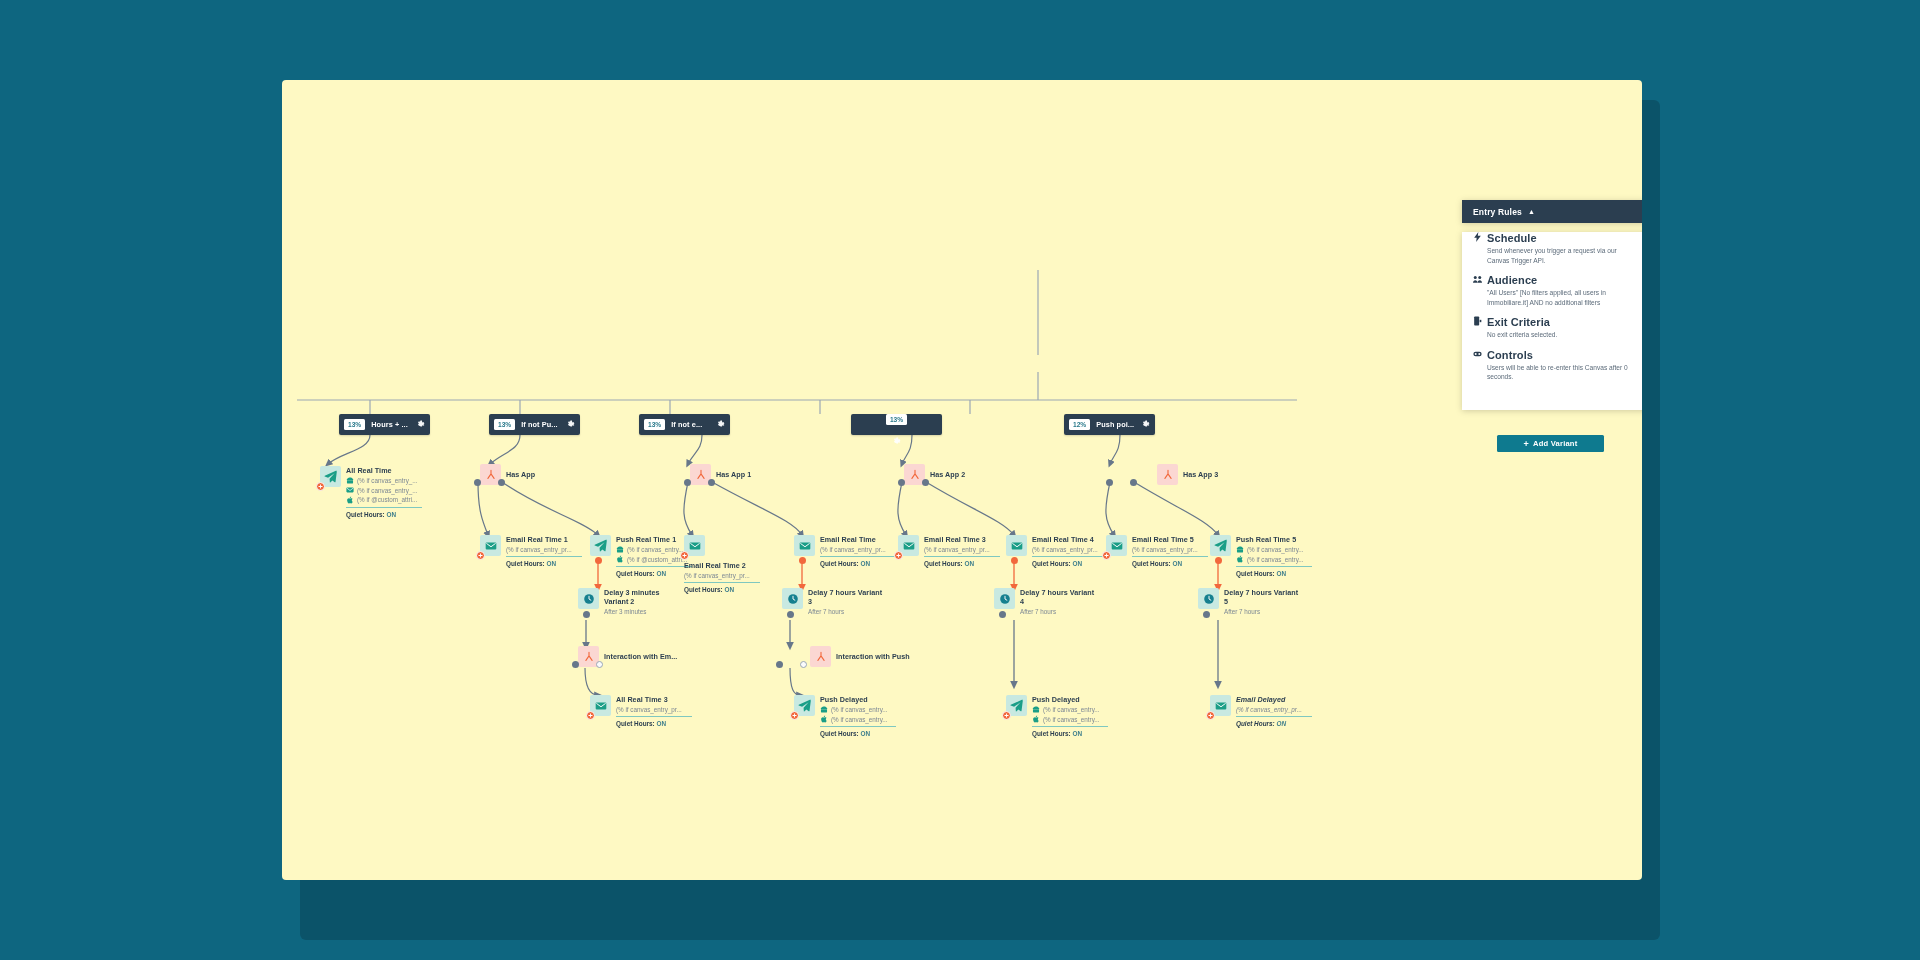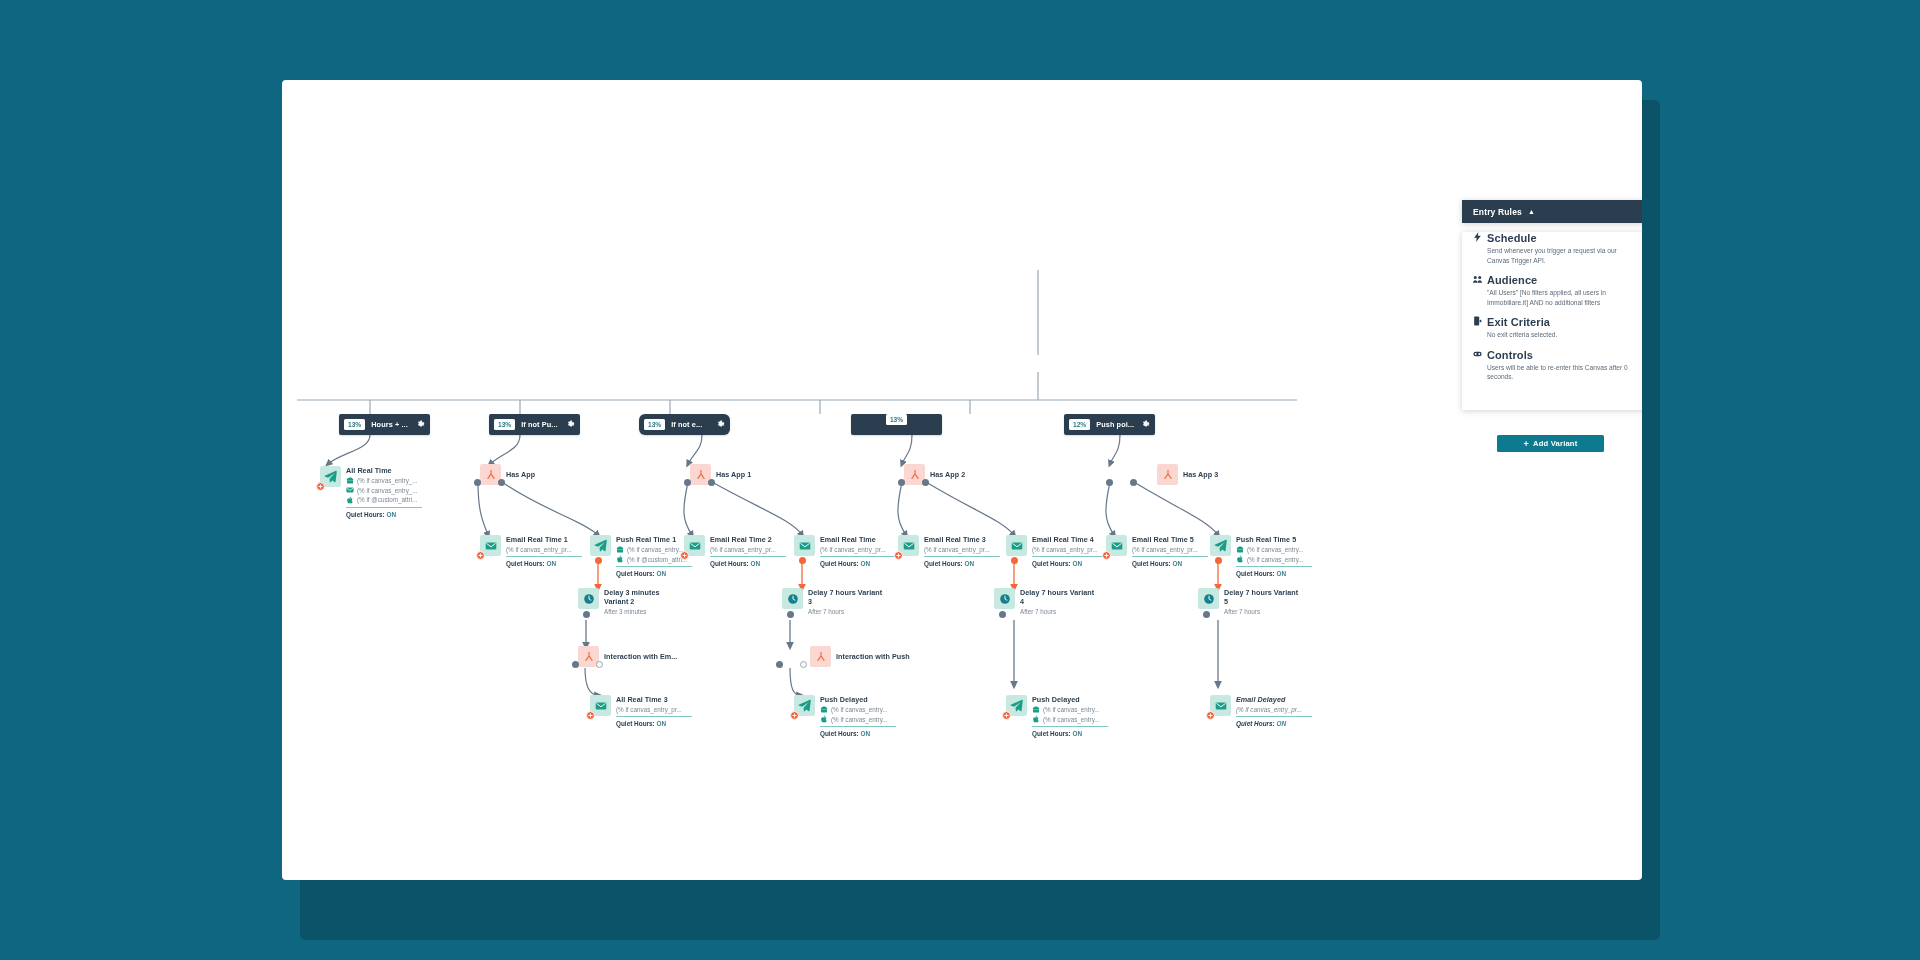--- a/index.html
+++ b/index.html
@@ -14,21 +14,21 @@
   
   .window-shadow {
     position: absolute; left: 300px; top: 100px;
     width: 1360px; height: 840px;
     background: rgba(0,0,0,0.18);
     border-radius: 6px;
   }
   .window {
     position: absolute; left: 282px; top: 80px;
     width: 1360px; height: 800px;
-    background: #ffffff;
+    background: #fef9c3;
     border-radius: 4px;
     overflow: hidden;
   }
   .canvas-area { position: absolute; inset: 0; }
 
   
   .entry-rules {
     position: absolute; left: 1180px; top: 120px;
     width: 188px;
     filter: drop-shadow(0 1px 3px rgba(0,0,0,0.18));
@@ -305,21 +305,21 @@
       <div class="variant-head" style="left:207px; top:334px; width:91px;">
         <span class="variant-pct">13%</span>
         <span class="variant-label">If not Pu...</span>
         <span class="variant-gear">
             <svg viewBox="0 0 12 12">
               <path d="M6 3.6A2.4 2.4 0 106 8.4 2.4 2.4 0 006 3.6zm5.2 3.1l-1-.6a4 4 0 000-.9l1-.6-1.1-1.9-1.1.5a4 4 0 00-.8-.5L8 .6H5.9l-.2 1.1a4 4 0 00-.8.5l-1.1-.5L2.7 3.6l1 .6a4 4 0 000 .9l-1 .6 1.1 1.9 1.1-.5c.2.2.5.4.8.5l.2 1.1H8l.2-1.1c.3-.1.6-.3.8-.5l1.1.5z"></path>
             </svg>
           </span>
       </div>
 
-      <div class="variant-head" style="left:357px; top:334px; width:91px;border-radius:6px;">
+      <div class="variant-head" style="left:357px; top:334px; width:91px;">
         <span class="variant-pct">13%</span>
         <span class="variant-label">If not e...</span>
         <span class="variant-gear">
             <svg viewBox="0 0 12 12">
               <path d="M6 3.6A2.4 2.4 0 106 8.4 2.4 2.4 0 006 3.6zm5.2 3.1l-1-.6a4 4 0 000-.9l1-.6-1.1-1.9-1.1.5a4 4 0 00-.8-.5L8 .6H5.9l-.2 1.1a4 4 0 00-.8.5l-1.1-.5L2.7 3.6l1 .6a4 4 0 000 .9l-1 .6 1.1 1.9 1.1-.5c.2.2.5.4.8.5l.2 1.1H8l.2-1.1c.3-.1.6-.3.8-.5l1.1.5z"></path>
             </svg>
           </span>
       </div>
 
       <div class="variant-head" style="left:569px; top:334px; width:91px;flex-direction:column;">
@@ -495,21 +495,21 @@
         <div class="node-icon split">
           <svg viewBox="0 0 14 14" width="12" height="12">
               <path d="M7 1.5v4.2M7 5.7L3.4 11M7 5.7L10.6 11" stroke="#f2683c" stroke-width="1.3" fill="none" stroke-linecap="round"></path>
             </svg>
         </div>
         <div class="node-title">Has App 1</div>
       </div>
       <div class="dot-grey" style="left:402px; top:399px;"></div>
       <div class="dot-grey" style="left:426px; top:399px;"></div>
 
-      <div class="node" style="left:402px; top:455px;">
+      <div class="node" style="left:402px; top:455px;flex-direction:column;">
         <div class="node-icon msg">
           <svg viewBox="0 0 14 14" width="12" height="12">
               <rect x="0.8" y="3" width="12.4" height="8" rx="1.2" fill="#1a9e87"></rect>
               <path d="M1.6 3.9L7 7.9l5.4-4" stroke="#fff" stroke-width="1.1" fill="none"></path>
             </svg>
           <span class="badge">
               <svg viewBox="0 0 8 8">
                 <path d="M3.3.8h1.4v2.5h2.5v1.4H4.7v2.5H3.3V4.7H.8V3.3h2.5z"></path>
               </svg>
             </span>

